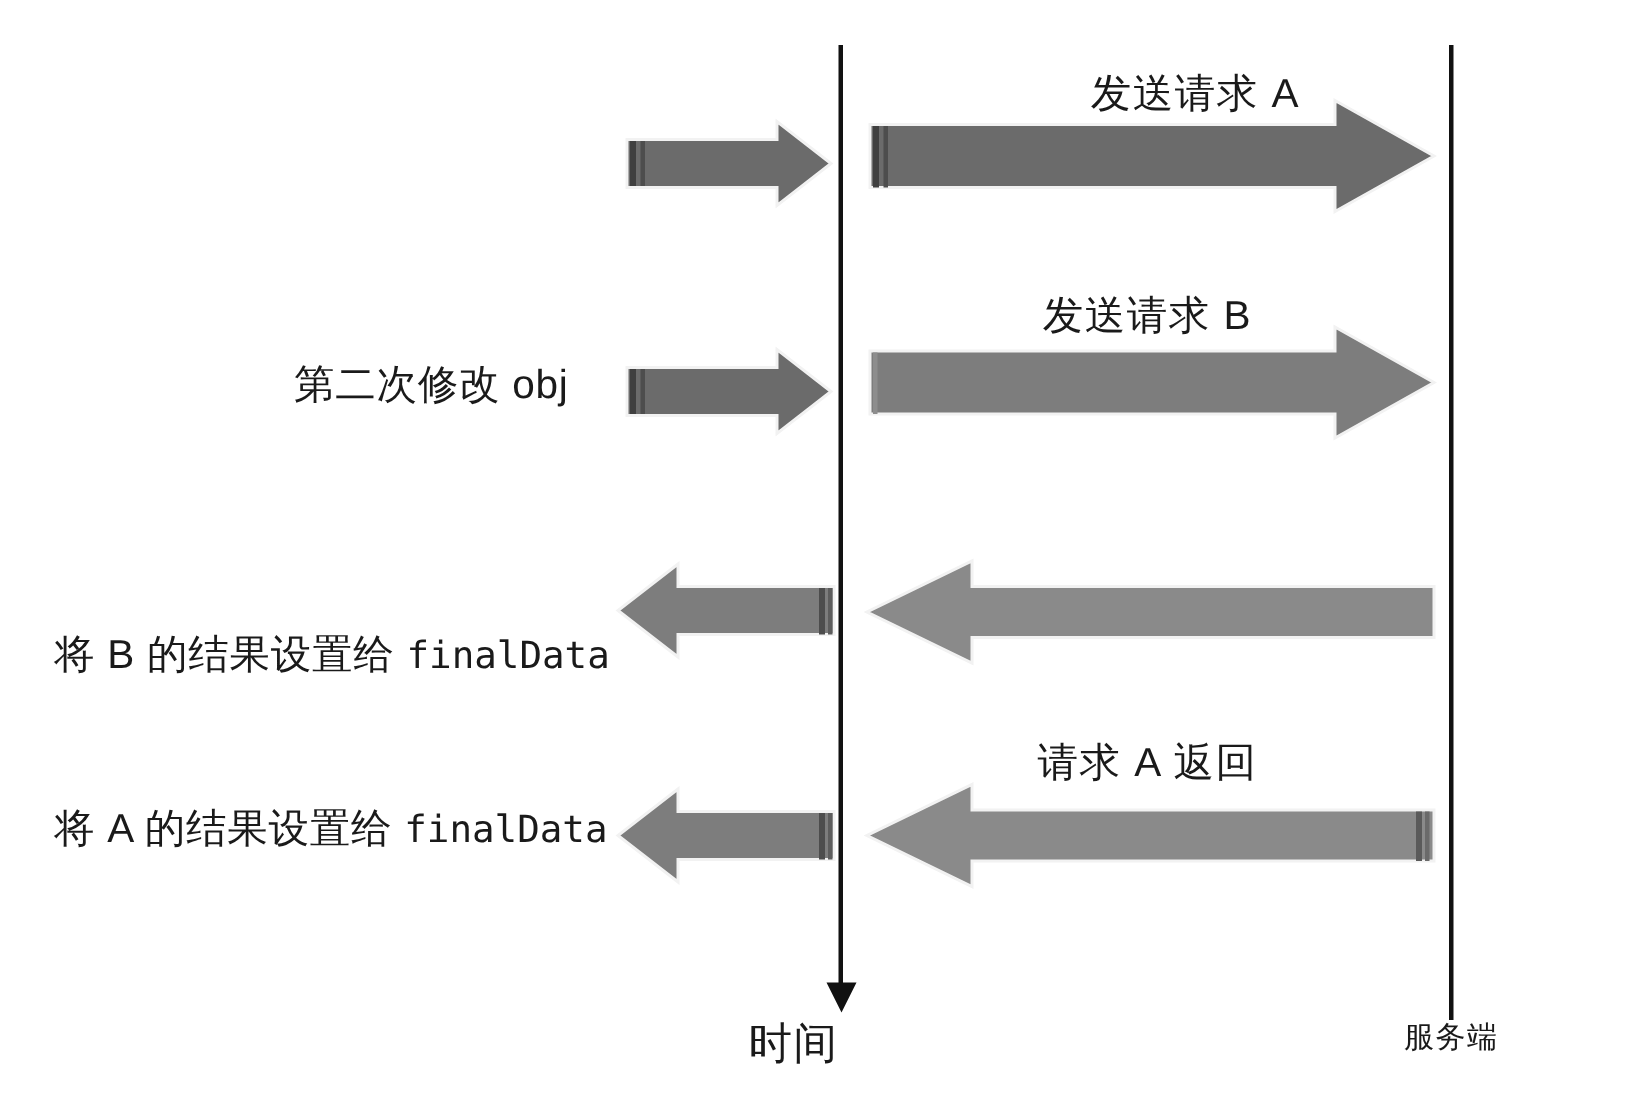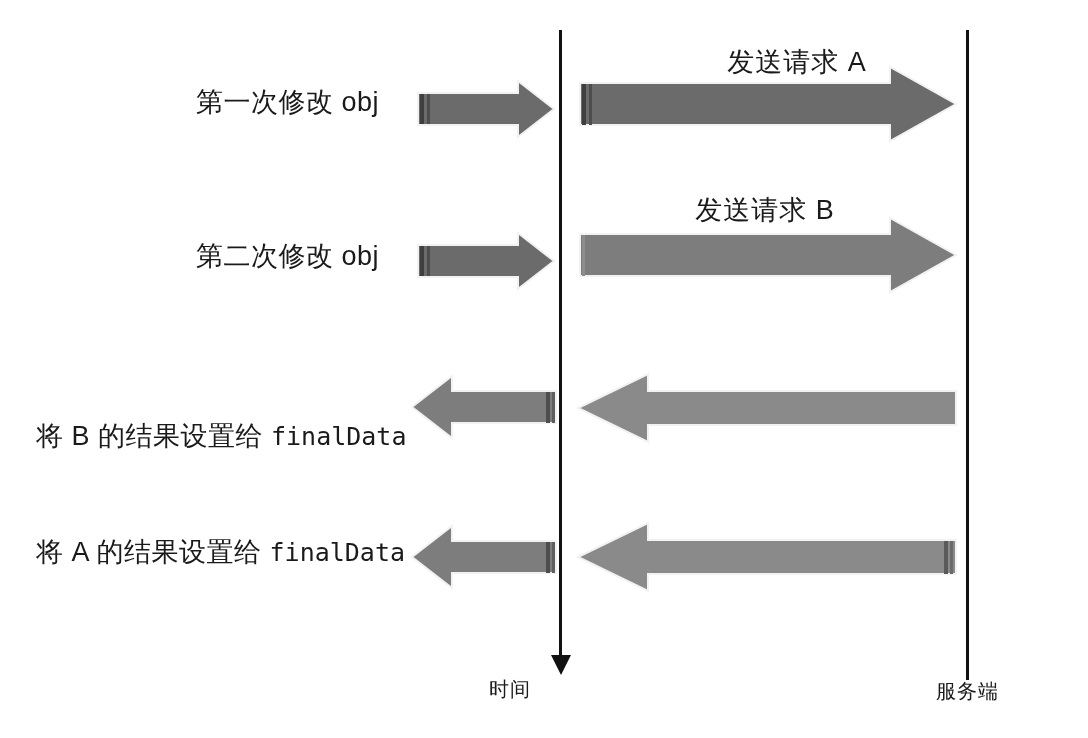--- a/index.html
+++ b/index.html
@@ -31,23 +31,23 @@
     top: 655px;
     width: 0;
     height: 0;
     border-left: 10px solid transparent;
     border-right: 10px solid transparent;
     border-top: 20px solid #111111;
   }
 
   .time-label {
     position: absolute;
-    left: 489px;
+    left: 499px;
     top: 676px;
-    font-size: 20px;
+    font-size: 29px;
     color: #1a1a1a;
     letter-spacing: 1px;
     white-space: nowrap;
   }
 
   
   .row-label {
     position: absolute;
     font-size: 27px;
     color: #1a1a1a;
@@ -96,21 +96,20 @@
 </head>
 <body>
 
 <div id="canvas">
 
   <div class="lifeline" id="lifeline-client"></div>
   <div class="lifeline" id="lifeline-server"></div>
   <div class="time-arrowhead"></div>
   <div class="time-label">时间</div>
 
-  <div class="row-label" style="left:196px; top:84px;">第一次修改 obj</div>
 
   <div class="block-arrow" style="left:416px; top:79px;">
     <svg width="140" height="60" viewBox="0 0 140 60">
       <path d="M2,14 L102,14 L102,2 L138,30 L102,58 L102,46 L2,46 Z" fill="#6b6b6b" stroke="#f2f2f2" stroke-width="2"></path>
       <rect x="4" y="15" width="4" height="30" fill="#3f3f3f"></rect>
       <rect x="11" y="15" width="3" height="30" fill="#4d4d4d"></rect>
     </svg>
   </div>
 
   <div class="arrow-caption" style="left:612px; top:44px; width:370px;">发送请求 A</div>
@@ -162,20 +161,21 @@
   <div class="row-label" style="left:36px; top:534px;"><span>将 A 的结果设置给 </span><span class="mono">finalData</span></div>
 
   <div class="block-arrow" style="left:410px; top:524px;">
     <svg width="148" height="66" viewBox="0 0 148 66">
       <path d="M146,17 L42,17 L42,2 L2,33 L42,64 L42,49 L146,49 Z" fill="#7d7d7d" stroke="#f2f2f2" stroke-width="2"></path>
       <rect x="136" y="18" width="4" height="31" fill="#4d4d4d"></rect>
       <rect x="142" y="18" width="3" height="31" fill="#5d5d5d"></rect>
     </svg>
   </div>
 
+  <div class="arrow-caption" style="left:580px; top:490px; width:370px;">请求 A 返回</div>
 
   <div class="block-arrow" style="left:576px; top:521px;">
     <svg width="382" height="72" viewBox="0 0 382 72">
       <path d="M380,19 L72,19 L72,2 L2,36 L72,70 L72,53 L380,53 Z" fill="#8a8a8a" stroke="#f2f2f2" stroke-width="2"></path>
       <rect x="368" y="20" width="4" height="33" fill="#5a5a5a"></rect>
       <rect x="374" y="20" width="3" height="33" fill="#6a6a6a"></rect>
     </svg>
   </div>
 
   <div class="server-label" style="left:936px; top:678px;">服务端</div>

